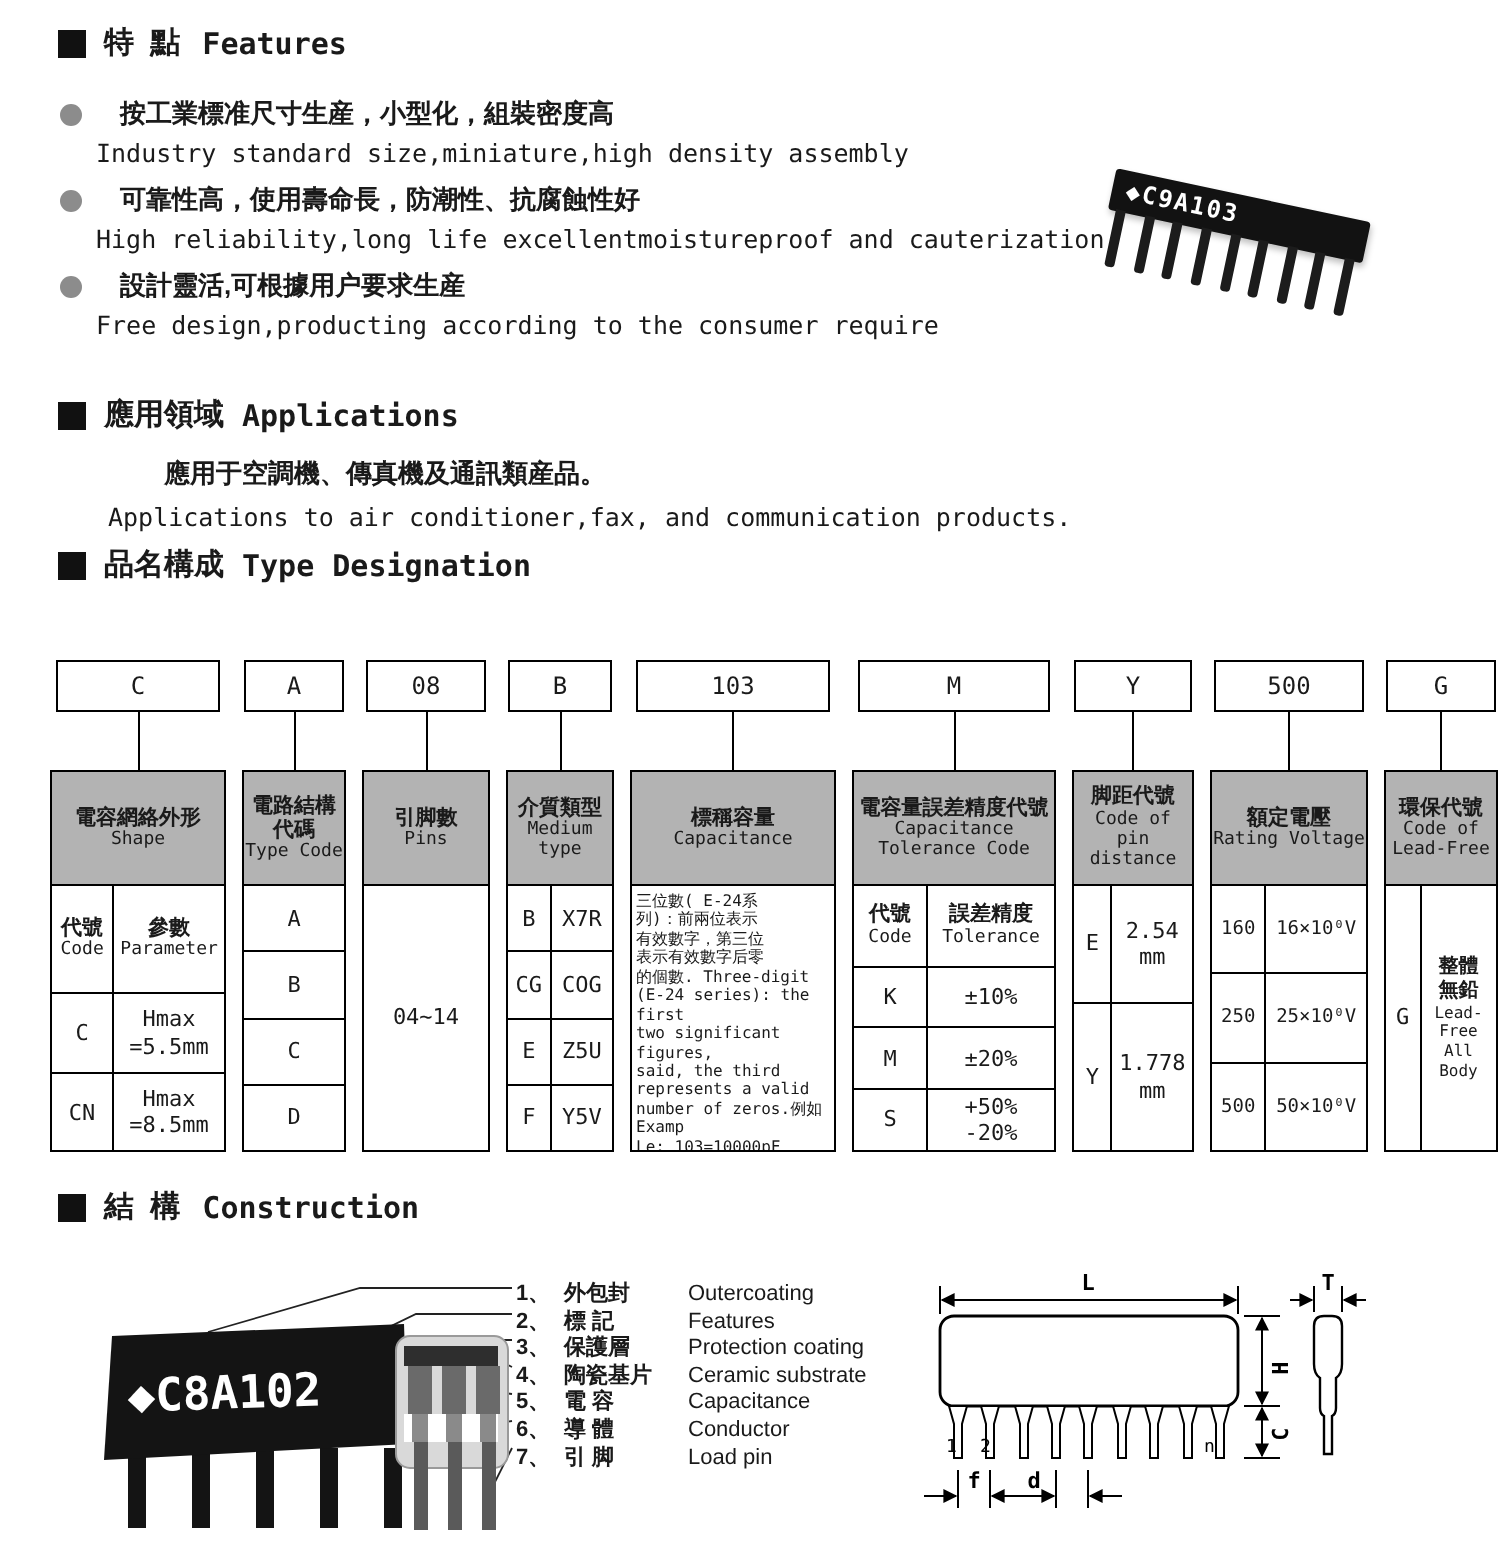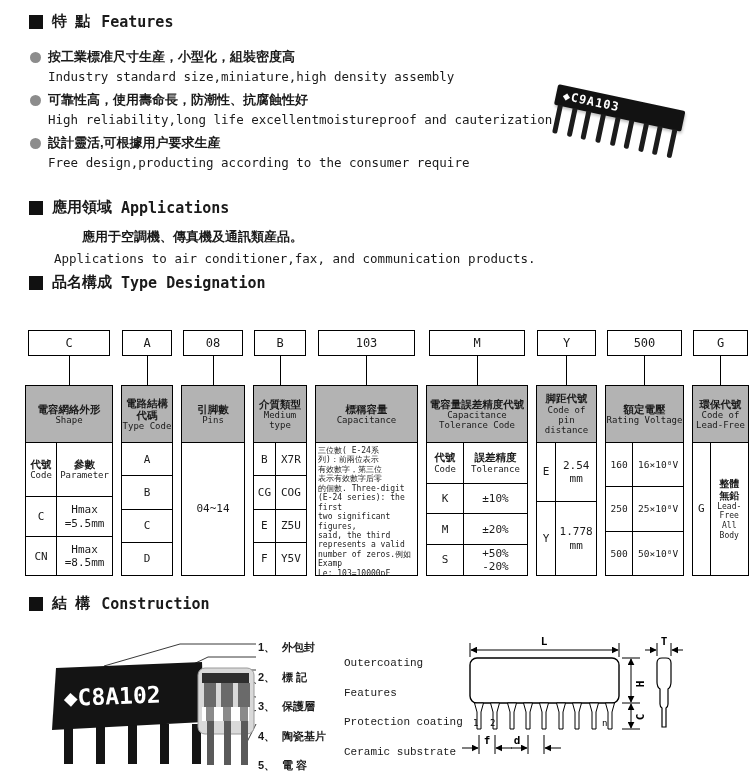--- a/index.html
+++ b/index.html
@@ -8,21 +8,21 @@
   .zh{font-family:"Liberation Sans", sans-serif;font-weight:bold;}
   .mono{font-family:"DejaVu Sans Mono", monospace;}
 
   
   .sec{position:absolute;display:flex;align-items:center;gap:9px;font-size:15px;font-weight:bold;}
   .sq{width:14px;height:14px;background:#111;flex:0 0 auto;}
   .sec .t-zh{letter-spacing:2px;}
 
   
   .bullet{position:absolute;left:30px;}
-  .bullet .l1{display:flex;align-items:center;gap:7px;font-size:13px;text-align:center;}
+  .bullet .l1{display:flex;align-items:center;gap:19px;font-size:13px;text-align:center;}
   .dot{width:11px;height:11px;border-radius:50%;background:#8c8c8c;flex:0 0 auto;}
   .bullet .l2{margin-left:18px;font-size:12.5px;margin-top:3px;}
 
   .para{position:absolute;left:54px;}
   .para .p-zh{font-size:13px;margin-left:28px;}
   .para .p-en{font-size:12.5px;margin-top:5px;}
 
   
   .photo{position:absolute;left:556px;top:86px;width:150px;height:80px;
          transform:rotate(12deg);transform-origin:10px 10px;}
@@ -60,21 +60,21 @@
   .g9{grid-template-columns:30% 1fr;grid-template-rows:1fr;}
   .cap-cell{align-items:flex-start;justify-content:flex-start;text-align:left;
             padding:3px 2px;font-size:8px;line-height:1.18;}
   .v-cell{font-size:9.5px;}
   .lf-zh{font-size:10px;} .lf-en{font-size:8px;text-align:center;}
 
   
   .legend{position:absolute;left:258px;top:641px;display:grid;
           grid-template-columns:24px 62px auto;row-gap:0;font-size:11px;line-height:13.6px;}
   .legend .lg-num,.legend .lg-zh{font-family:"Liberation Sans",sans-serif;font-weight:bold;}
-  .legend .lg-en{font-family:Liberation Mono, monospace;margin-top:16px;}
+  .legend .lg-en{font-family:Liberation Sans, sans-serif;}
   svg text{font-family:"DejaVu Sans Mono",monospace;}
 </style>
 </head>
 <body>
 
 <div class="page">
 
   <div class="sec" style="left:29px;top:12px;">
     <span class="sq"></span>
     <span class="zh t-zh">特 點</span>

